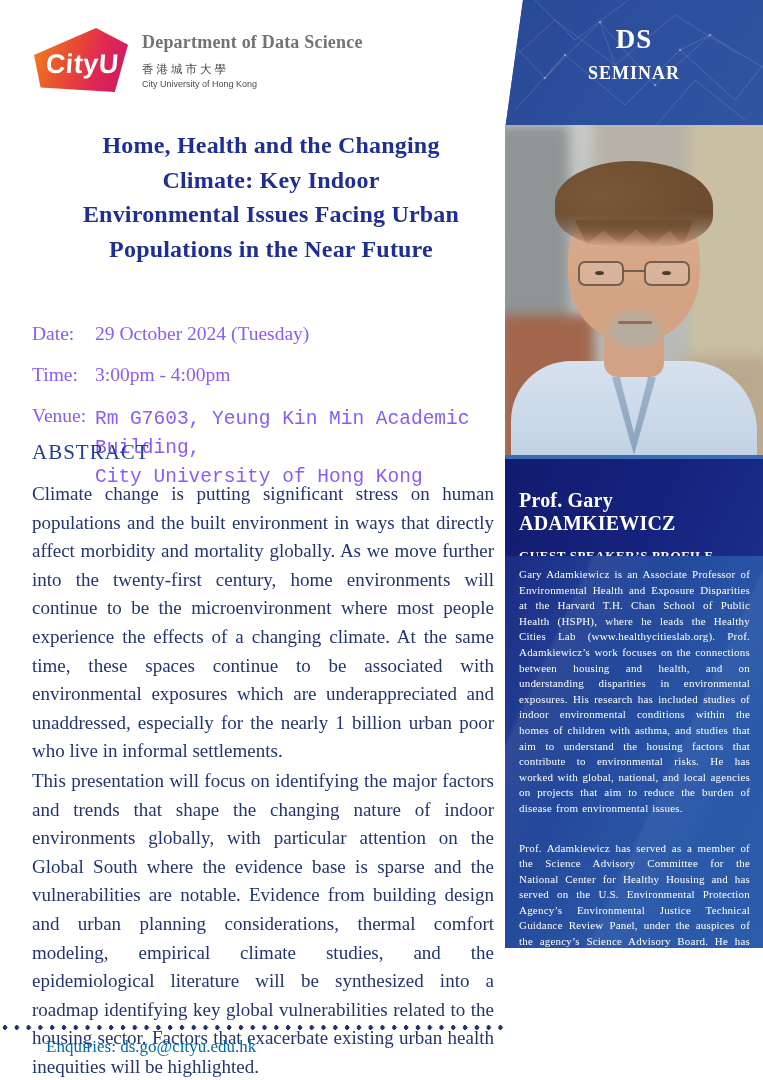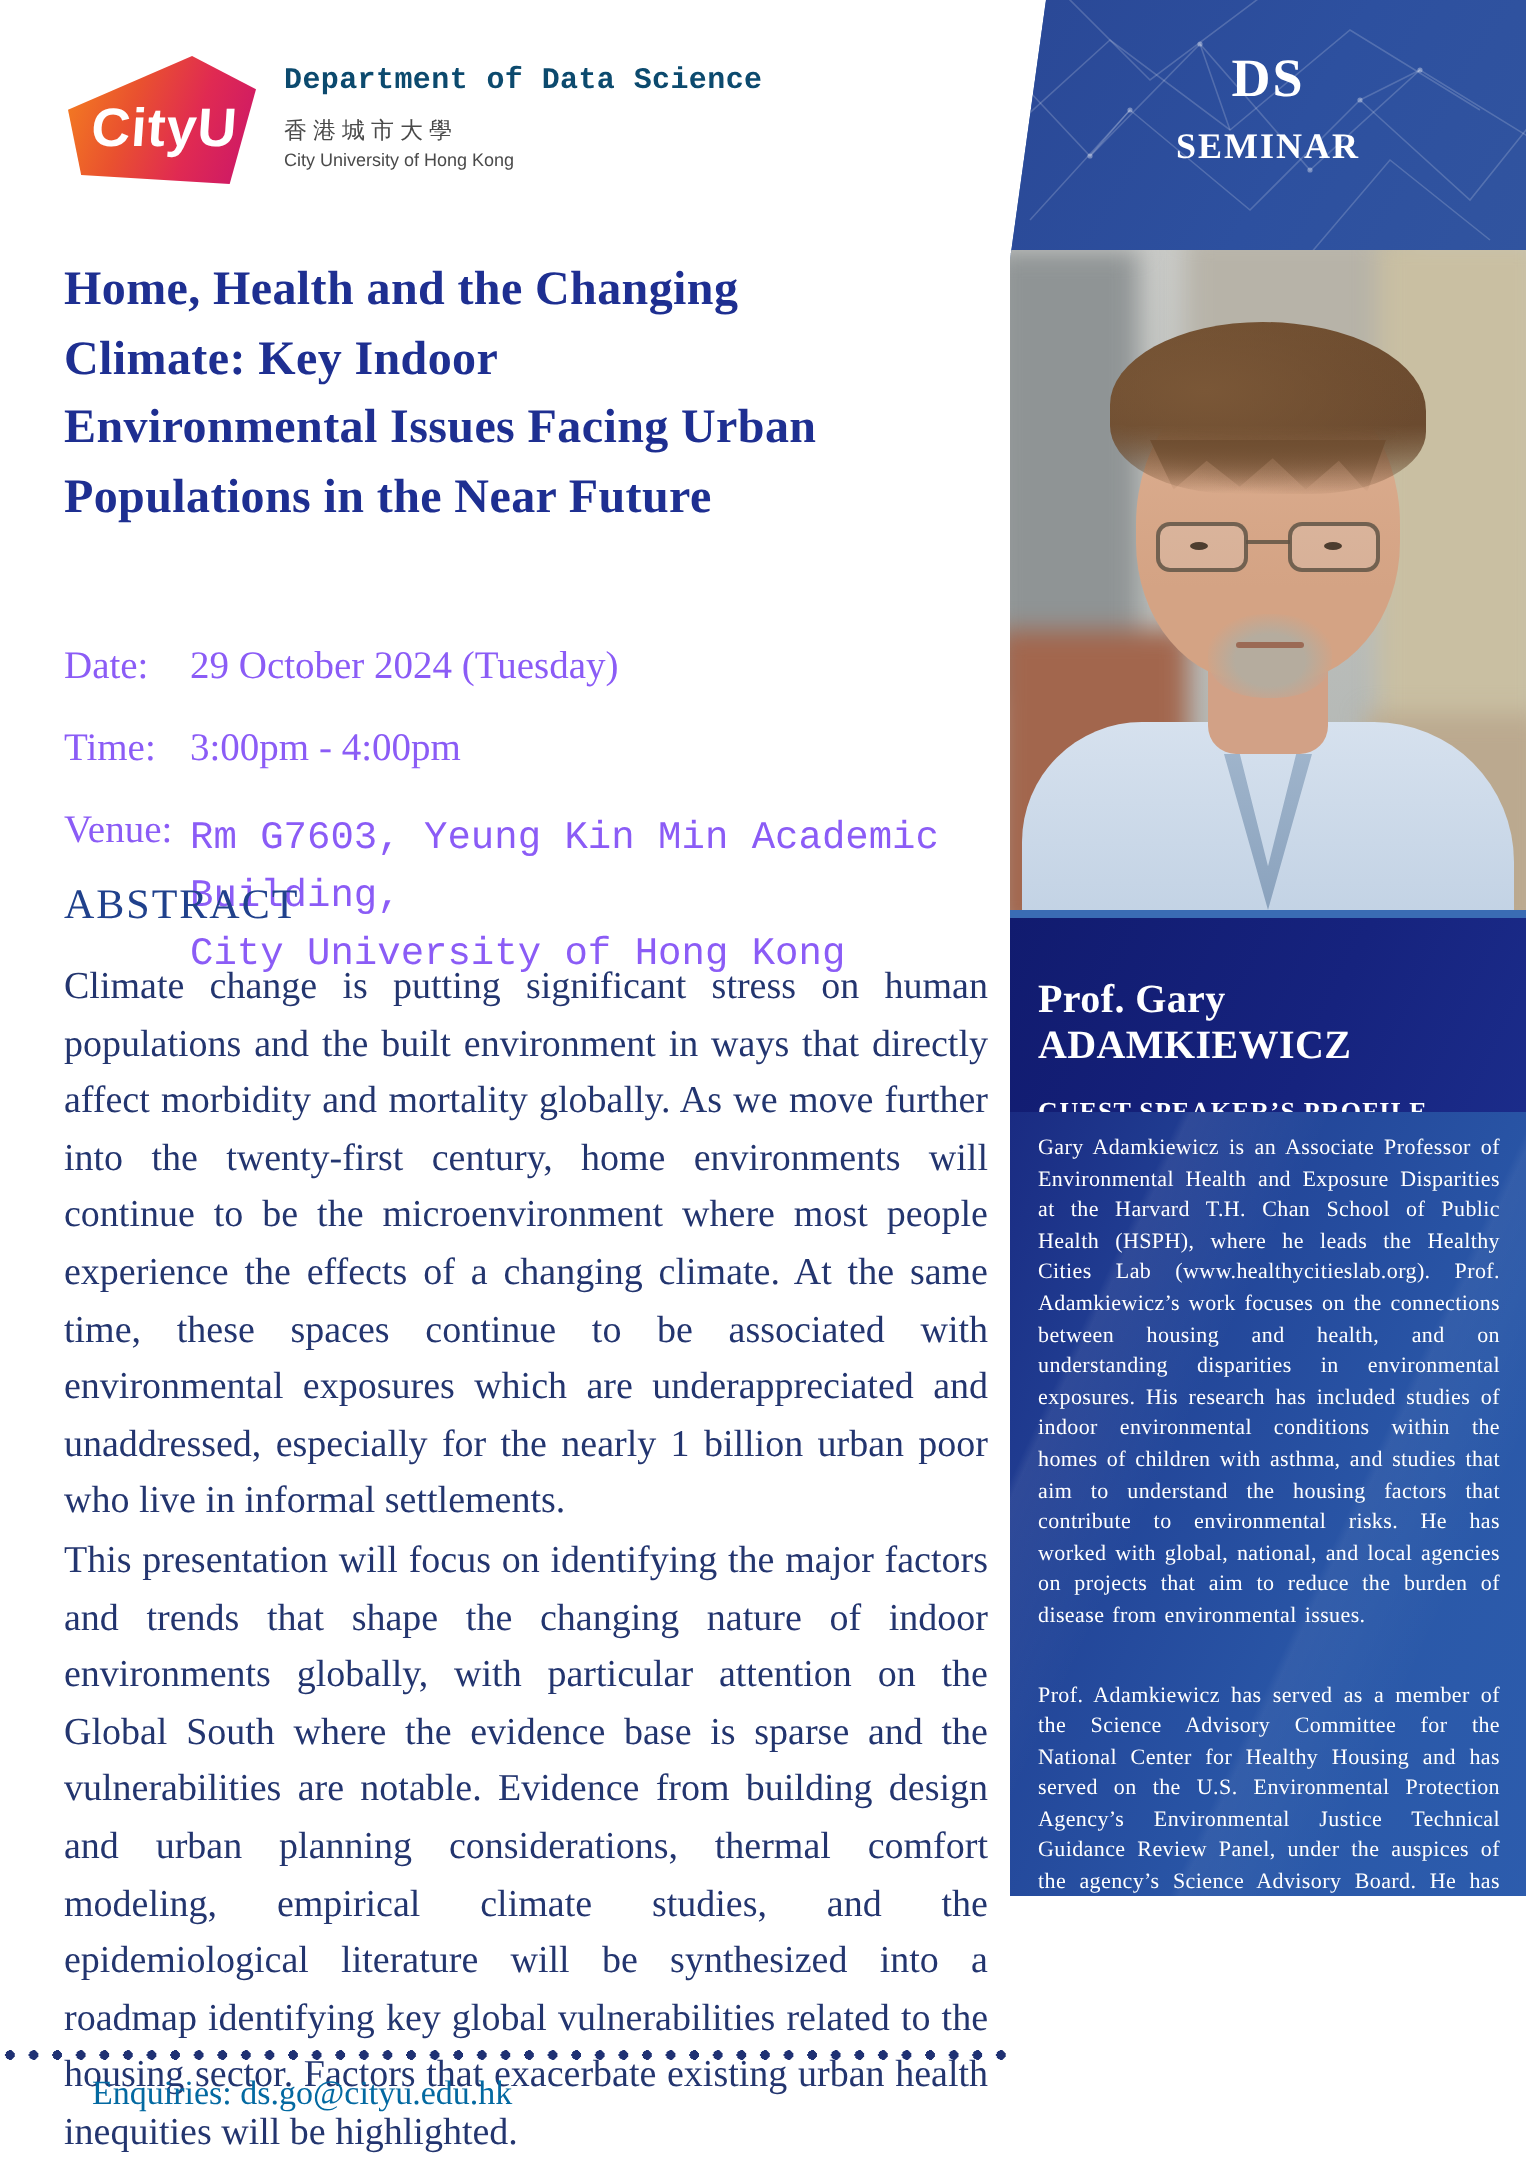--- a/index.html
+++ b/index.html
@@ -17,37 +17,38 @@
     background:linear-gradient(110deg,#f5821f 0%, #e9512f 35%, #e02a52 65%, #c9156b 100%);
     clip-path:polygon(0% 42%, 66% 0%, 100% 26%, 86% 100%, 7% 93%);
     display:flex; align-items:center; justify-content:center;
   }
   .logo-mark span {
     color:#fff; font-family:"Liberation Sans", sans-serif; font-weight:bold;
     font-size:27px; transform:skewX(-4deg) translate(2px,4px); letter-spacing:0.5px;
   }
   .brand-text { padding-top:10px; }
   .brand-dept {
-    color:#0c4a6e; font-family:Liberation Mono, monospace;
-    font-size:15px; font-weight:600; letter-spacing:0.2px;
+    color:#737373; font-family:Liberation Serif, serif;
+    font-size:18px; font-weight:600; letter-spacing:0.2px;
   }
   .brand-cn {
     margin-top:9px; color:#4a4a4a; font-size:11.5px; letter-spacing:3px;
     font-family:"DejaVu Sans", sans-serif;
   }
   .brand-en {
     margin-top:2px; color:#4a4a4a; font-size:9px;
     font-family:"Liberation Sans", sans-serif;
   }
 
   
   .title {
     position:absolute; left:32px; top:128px; width:478px;
     color:#1e2f91; font-weight:bold; font-size:24px; line-height:34.5px;
     letter-spacing:0.2px;
+    text-align:center;
   }
   .title span { display:block; }
   .details { position:absolute; left:32px; top:286px; width:472px; color:#8b5cf6; font-size:19.5px;margin-top:37px; }
   .detail-row { display:grid; grid-template-columns:63px 1fr; margin-bottom:19px; }
   .detail-value div { line-height:29px;font-family:Liberation Mono, monospace; }
 
   
   .abstract-heading {
     position:absolute; left:32px; top:440px; color:#20418c;
     font-size:21px; letter-spacing:1px;

